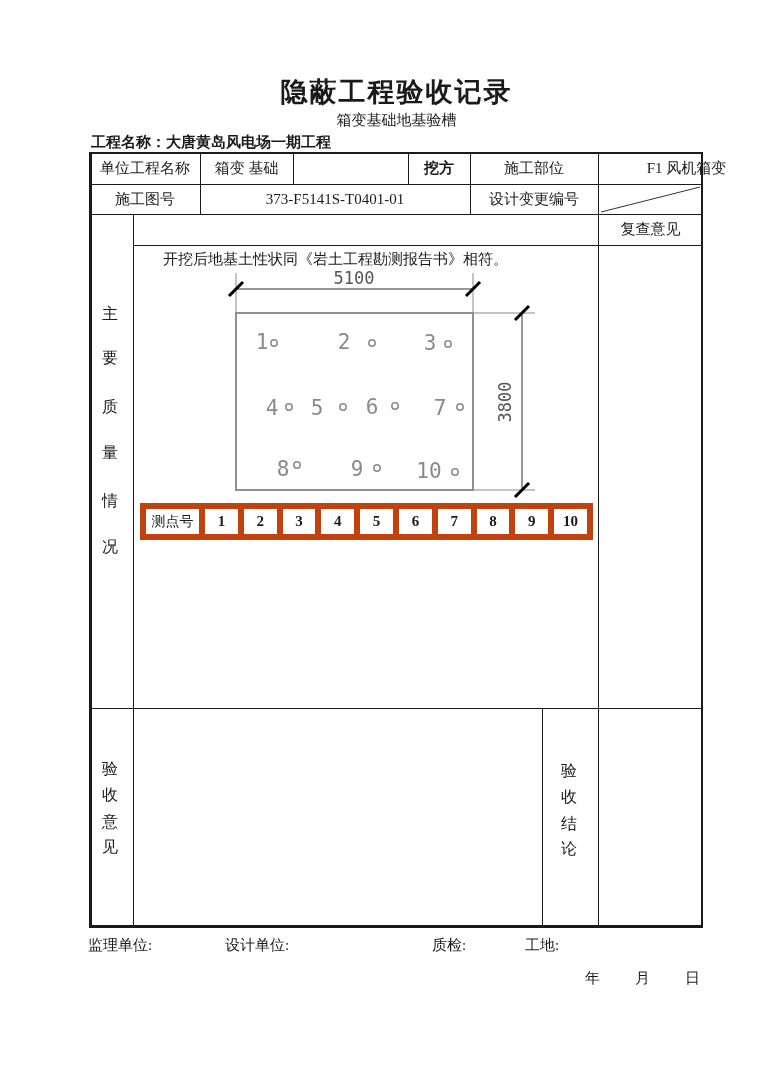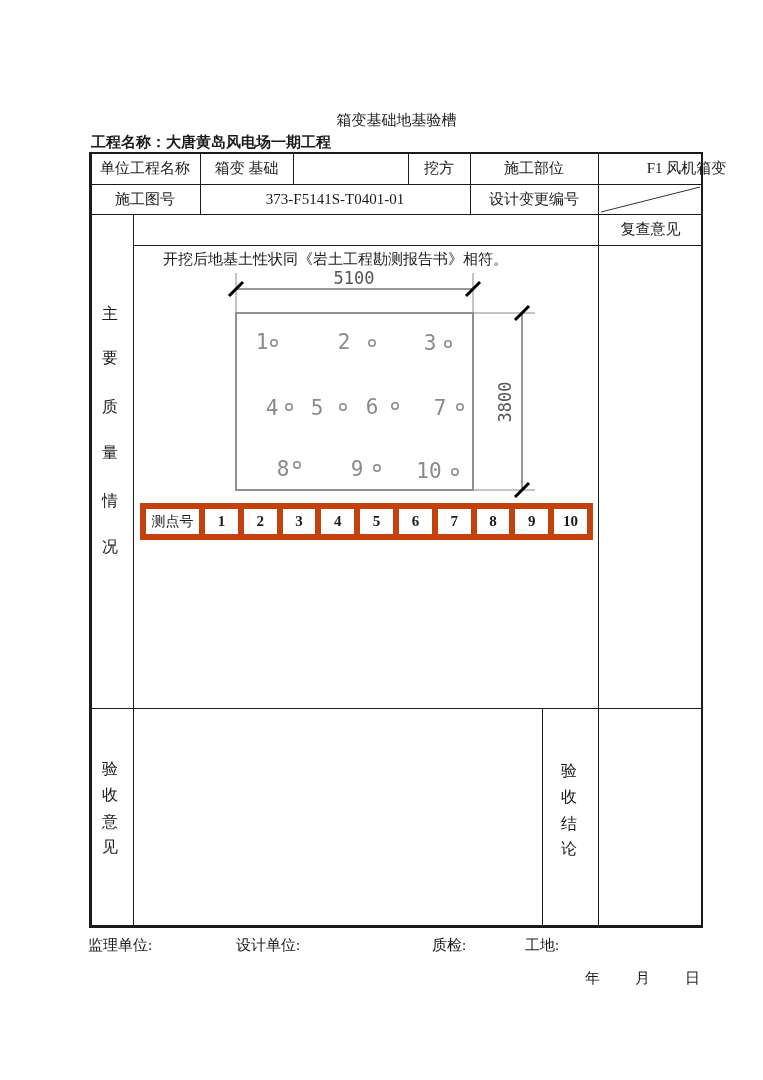--- a/index.html
+++ b/index.html
@@ -55,20 +55,21 @@
   .date-row {
     position:absolute; left:585px; top:969px; width:115px;
     display:flex; justify-content:space-between; font-size:15px;
   }
 </style>
 </head>
 <body>
 
 <div class="page">
 
+  <div class="title">隐蔽工程验收记录</div>
   <div class="subtitle">箱变基础地基验槽</div>
   <div class="project-line">
     <span>工程名称：</span><span>大唐黄岛风电场一期工程</span>
   </div>
 
   <div class="hline" style="left:89px; top:152px; width:614px; height:2px;"></div>
   <div class="hline" style="left:89px; top:184px; width:614px; height:1px;"></div>
   <div class="hline" style="left:89px; top:214px; width:614px; height:1px;"></div>
   <div class="hline" style="left:133px; top:245px; width:570px; height:1px;"></div>
   <div class="hline" style="left:89px; top:708px; width:614px; height:1px;"></div>
@@ -79,21 +80,21 @@
   <div class="vline" style="left:200px; top:152px; width:1px; height:63px;"></div>
   <div class="vline" style="left:293px; top:152px; width:1px; height:33px;"></div>
   <div class="vline" style="left:408px; top:152px; width:1px; height:33px;"></div>
   <div class="vline" style="left:470px; top:152px; width:1px; height:63px;"></div>
   <div class="vline" style="left:598px; top:152px; width:1px; height:776px;"></div>
   <div class="vline" style="left:133px; top:214px; width:1px; height:714px;"></div>
   <div class="vline" style="left:542px; top:708px; width:1px; height:220px;"></div>
 
   <div class="cell" style="left:90px; top:153px; width:110px; height:31px;text-align:center;">单位工程名称</div>
   <div class="cell" style="left:200px; top:153px; width:93px; height:31px;">箱变 基础</div>
-  <div class="cell" style="left:408px; top:153px; width:62px; height:31px;">挖方</div>
+  <div class="cell" style="left:408px; top:153px; width:62px; height:31px;font-weight:bold;">挖方</div>
   <div class="cell" style="left:470px; top:153px; width:128px; height:31px;">施工部位</div>
   <div class="cell" style="left:598px; top:153px; width:105px; height:31px;padding-left:36px;">F1 风机箱变</div>
 
   <div class="cell" style="left:90px; top:184px; width:110px; height:30px;">施工图号</div>
   <div class="cell" style="left:200px; top:184px; width:270px; height:30px;">373-F5141S-T0401-01</div>
   <div class="cell" style="left:470px; top:184px; width:128px; height:30px;">设计变更编号</div>
   <svg class="slash-svg" style="left:598px; top:184px;" width="105" height="30">
     <line x1="3" y1="28" x2="102" y2="3" stroke="#333" stroke-width="1"></line>
   </svg>
 
@@ -176,21 +177,21 @@
       <td>9</td>
       <td>10</td>
     </tr>
   </tbody>
     </table>
 
   <div class="vtext" style="left:102px; top:748px; letter-spacing:26px;">验收意见</div>
   <div class="vtext" style="left:561px; top:750px; letter-spacing:26px;">验收结论</div>
 
   <div class="footer-label" style="left:88px;">监理单位:</div>
-  <div class="footer-label" style="left:236px;">设计单位:</div>
+  <div class="footer-label" style="left:225px;">设计单位:</div>
   <div class="footer-label" style="left:432px;">质检:</div>
   <div class="footer-label" style="left:525px;">工地:</div>
 
   <div class="date-row">
     <span>年</span>
     <span>月</span>
     <span>日</span>
   </div>
 
 </div>

